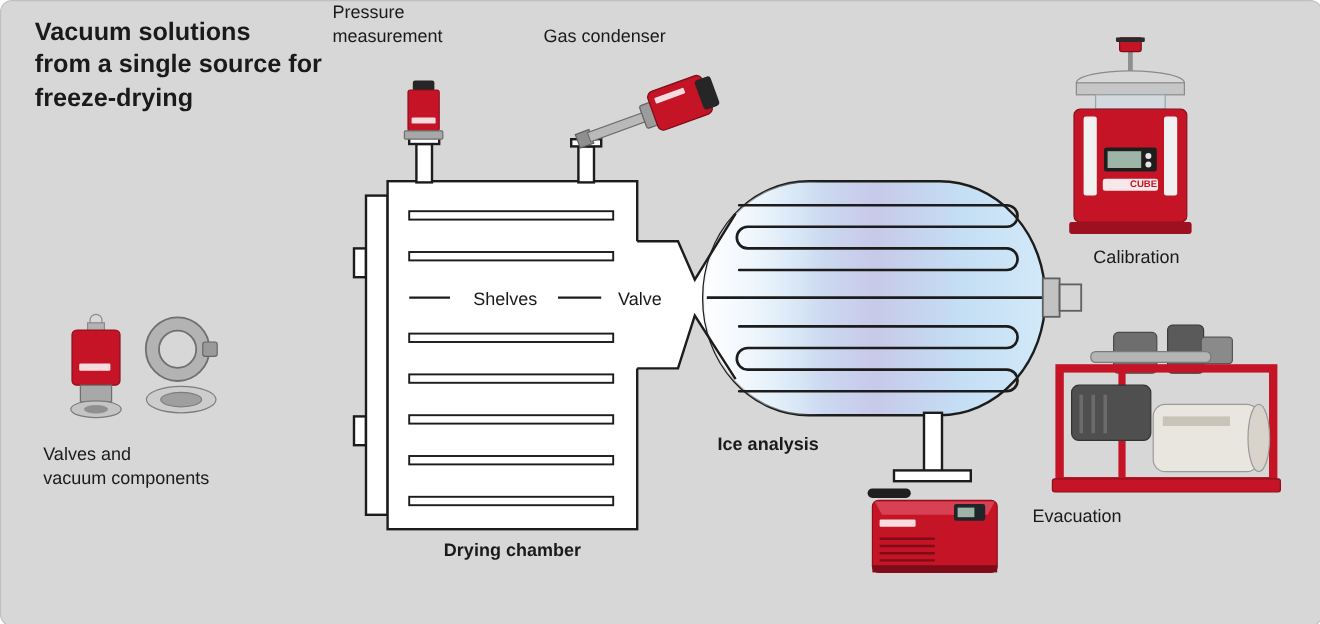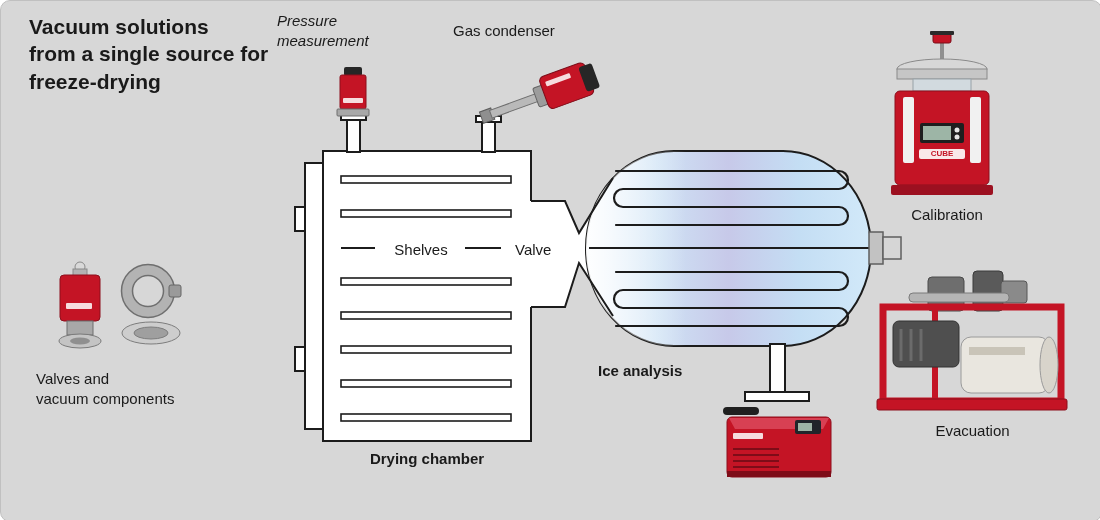--- a/index.html
+++ b/index.html
@@ -15,31 +15,31 @@
   .dev-gas{left:470px;top:38px;width:135px;height:88px;}
   .dev-cal{left:882px;top:30px;width:128px;height:170px;}
   .dev-evac{left:872px;top:262px;width:198px;height:152px;}
   .dev-leak{left:716px;top:398px;width:124px;height:86px;}
   .dev-valves{left:46px;top:258px;width:150px;height:104px;}
 
   .lbl{position:absolute;font-size:15px;line-height:1.3;white-space:pre-line;}
   .bold{font-weight:bold;}
   .center{text-align:center;}
   .lbl-title{left:28px;top:12px;font-size:21px;}
-  .lbl-pressure{left:276px;top:10px;font-style:italic;}
+  .lbl-pressure{left:276px;top:0;}
   .lbl-gas{left:452px;top:20px;}
   .lbl-cal{left:882px;top:204px;width:128px;}
   .lbl-valves{left:35px;top:368px;}
   .lbl-shelves{left:374px;top:239px;width:92px;}
   .lbl-valve{left:514px;top:239px;}
   .lbl-ice{left:597px;top:360px;}
   .lbl-chamber{left:322px;top:448px;width:208px;}
   .lbl-leak{left:700px;top:488px;width:156px;}
-  .lbl-evac{left:899px;top:420px;width:145px;}
-  .lbl-badge{left:918px;top:149px;width:46px;font-size:8px;font-weight:bold;
+  .lbl-evac{left:824px;top:420px;width:145px;}
+  .lbl-badge{left:918px;top:149px;width:68px;font-size:8px;font-weight:bold;
              color:#c41425;text-align:center;line-height:1;}
 </style>
 </head>
 <body>
 
 <div class="stage">
 
   <svg class="schematic" width="1100" height="520" viewBox="0 0 1100 520">
     <defs>
       <linearGradient id="condGrad" x1="0" y1="0" x2="1" y2="0">

